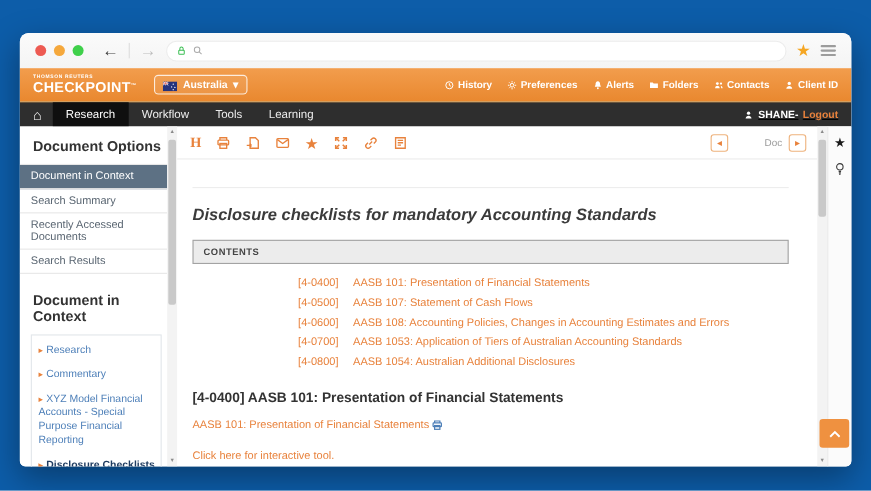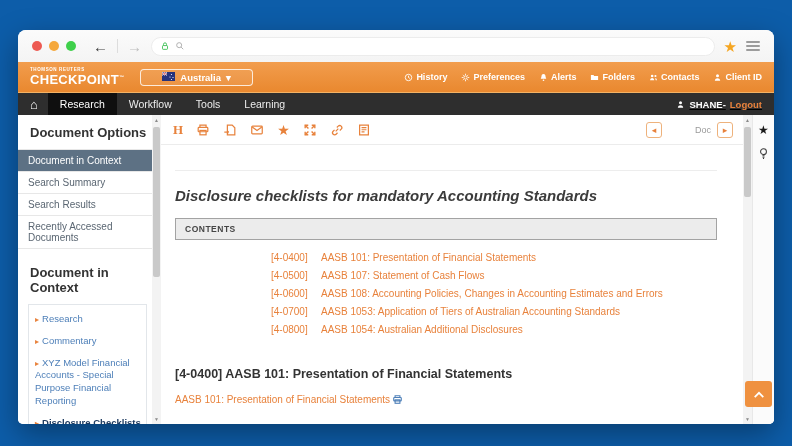--- a/index.html
+++ b/index.html
@@ -26,22 +26,22 @@
   .bookmark-star { color:#f5a623; font-size:15px; line-height:1; }
   .hamburger { display:flex; flex-direction:column; gap:2px; }
   .hamburger i { display:block; width:14px; height:2px; background:#9c9c9c; border-radius:1px; }
 
   
   .cp-header { height:30px; background:linear-gradient(180deg,#f29d4d,#e9882f); display:flex; align-items:center; padding:0 12px; }
   .brand { display:flex; flex-direction:column; line-height:1; color:#fff; }
   .brand-small { font-size:4.5px; letter-spacing:.6px; font-weight:bold; margin-bottom:1px; }
   .brand-big { font-size:13px; font-weight:bold; letter-spacing:.3px; }
   .brand-big sup { font-size:5px; }
-  .region-btn { margin-left:16px; display:flex; align-items:flex-start; gap:5px; border:1px solid rgba(255,255,255,.8);
-    border-radius:4px; padding:2px 21px; background:rgba(255,255,255,.08); cursor:pointer; }
+  .region-btn { margin-left:16px; display:flex; align-items:flex-end; gap:5px; border:1px solid rgba(255,255,255,.8);
+    border-radius:4px; padding:2px 7px; background:rgba(255,255,255,.08); cursor:pointer; }
   .region-btn span { color:#fff; font-size:9.5px; font-weight:bold; }
   .region-caret { color:#fff; font-size:8px; }
   .hlinks { margin-left:auto; display:flex; gap:14px; align-items:center; }
   .hlink { display:flex; align-items:center; gap:3px; cursor:pointer; }
   .hlink svg { width:9px; height:9px; }
   .hlink span { color:#fff; font-size:9px; font-weight:bold; }
 
   
   .nav { height:23px; background:#2e2e2e; border-top:1px solid #f3b264; display:flex; align-items:center; }
   .nav-home { color:#fff; font-size:13px; padding:0 10px 0 12px; line-height:1; }
@@ -89,21 +89,21 @@
 
   .doc { flex:1; padding:0 26px 0 14px; }
   .doc-sep { height:1px; background:#ededed; margin:25px 0 0 0; }
   .doc-title { margin-top:16px; font-size:15px; font-weight:bold; font-style:italic; color:#3b3b3b; }
   .contents-bar { margin-top:14px; background:#ececec; border:1px solid #a3a3a3; padding:5px 9px;
     font-size:8.5px; font-weight:bold; color:#454545; letter-spacing:.5px; }
   .contents-list { margin-top:9px; padding-left:96px; }
   .contents-row { display:flex; gap:10px; font-size:10px; line-height:1.8; }
   .contents-row .ref { color:#e8823c; width:40px; flex-shrink:0; }
   .contents-row .lbl { color:#e8823c; cursor:pointer; }
-  .doc-heading { margin-top:28px; font-size:12.5px; font-weight:bold; color:#333; }
+  .doc-heading { margin-top:15px; font-size:12.5px; font-weight:bold; color:#333; }
   .doc-link { margin-top:13px; font-size:10px; color:#e8823c; cursor:pointer; display:flex; align-items:center; gap:2px; }
   .doc-link svg { width:11px; height:11px; }
   .tool-link { margin-top:17px; font-size:10px; color:#e8823c; cursor:pointer; }
 
   
   .rail { width:22px; background:#fbfbfb; border-left:1px solid #e8e8e8; flex-shrink:0;
     display:flex; flex-direction:column; align-items:center; padding-top:9px; gap:11px; }
   .rail-star { color:#1a1a1a; font-size:12px; line-height:1; cursor:pointer; }
   .rail svg { width:11px; height:13px; cursor:pointer; }
 
@@ -225,22 +225,22 @@
     </div>
   </div>
 
   <div class="main">
 
     <aside class="sidebar">
       <div class="sb-title">Document Options</div>
       <div class="sb-menu">
         <div class="sb-menu-item selected">Document in Context</div>
         <div class="sb-menu-item">Search Summary</div>
+        <div class="sb-menu-item">Recently Accessed Documents</div>
         <div class="sb-menu-item">Search Results</div>
-        <div class="sb-menu-item">Recently Accessed Documents</div>
       </div>
       <div class="sb-h2">Document in Context</div>
       <div class="treebox">
         <div class="tree-item">
           <span class="bullet">▸</span><span>Research</span>
         </div>
         <div class="tree-item">
           <span class="bullet">▸</span><span>Commentary</span>
         </div>
         <div class="tree-item">
@@ -334,20 +334,21 @@
         </div>
         <div class="doc-heading">[4-0400] AASB 101: Presentation of Financial Statements</div>
         <div class="doc-link">
           <span>AASB 101: Presentation of Financial Statements</span>
           <svg viewBox="0 0 16 16" fill="none" stroke="#4d7fb8" stroke-width="1.6">
             <path d="M4.5 5V2.5h7V5"></path>
               <rect x="2.5" y="5" width="11" height="5" rx="1"></rect>
               <rect x="4.5" y="8.5" width="7" height="5"></rect>
           </svg>
         </div>
+        <div class="tool-link">Click here for interactive tool.</div>
       </div>
     </div>
 
     <div class="scrollbar">
       <span class="arr up">▲</span>
       <span class="thumb ct-thumb"></span>
       <span class="arr down">▼</span>
     </div>
 
     <div class="rail">

